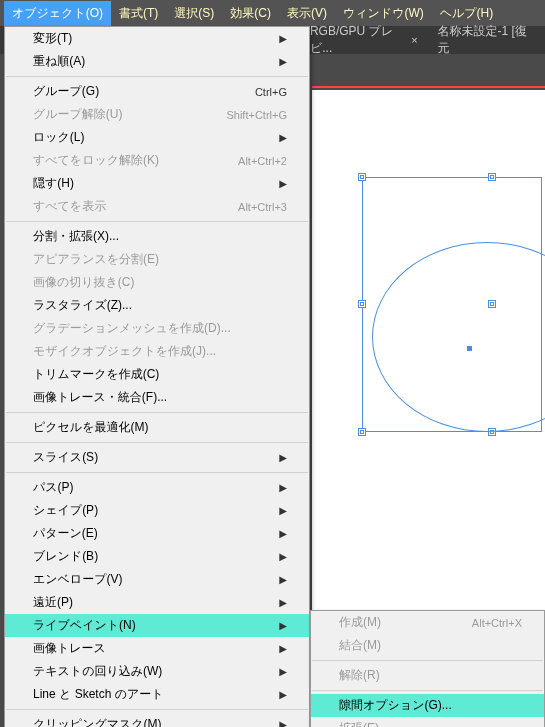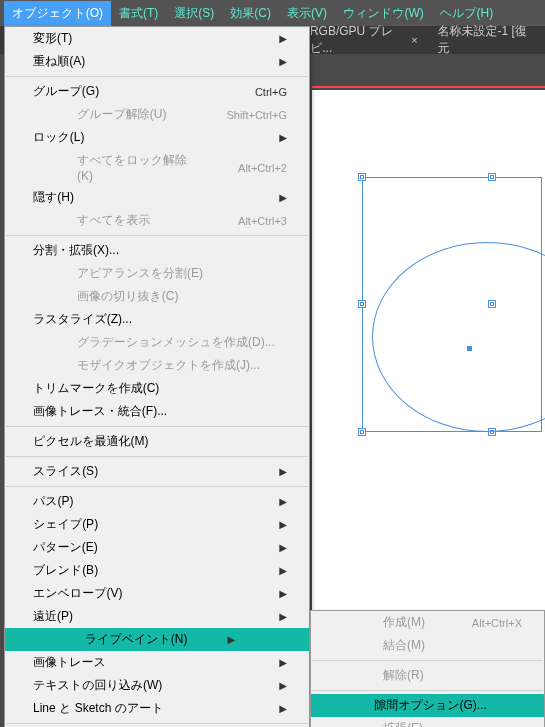--- a/index.html
+++ b/index.html
@@ -1,33 +1,33 @@
 <!DOCTYPE html>
 <html><head>
 <meta charset="utf-8">
 <style>
 * { margin: 0; padding: 0; box-sizing: border-box; font-family: "Meiryo UI", sans-serif; font-size: 12px; }
 body { background: #4a4a4a; width: 545px; height: 727px; overflow: hidden; position: relative; }
 
 .menubar { background: #535353; height: 26px; display: flex; align-items: center; padding: 0 4px; }
-.menubar-item { color: #5eead4; padding: 4px 8px; cursor: default; }
+.menubar-item { color: #fef9c3; padding: 4px 8px; cursor: default; }
 .menubar-item.active { background: #46a0f5; color: #fff; }
 
 .tabbar { background: #383838; height: 28px; display: flex; align-items: center; position: relative; }
 .tab { color: #ccc; padding: 6px 10px; display: flex; align-items: center; }
 .tab-close { font-size: 11px; }
 
 .accent-line { height: 2px; background: #ff4444; position: absolute; top: 86px; left: 312px; right: 0; }
 
 .canvas-area { position: absolute; top: 90px; left: 312px; right: 0; bottom: 0; background: #fff; }
 
 .dropdown { position: absolute; top: 26px; left: 4px; width: 306px; background: #f0f0f0; border: 1px solid #999; box-shadow: 2px 2px 4px rgba(0,0,0,0.3); }
 .menu-item { display: flex; align-items: center; justify-content: space-between; padding: 3px 22px 3px 28px; color: #000; cursor: default; min-height: 20px; gap: 40px; }
-.menu-item.disabled { color: #9a9a9a; margin-left: 44px; }
-.menu-item.highlighted { background: #14b8a6; justify-content: center; }
+.menu-item.disabled { color: #9a9a9a; }
+.menu-item.highlighted { background: #5eead4; }
 .menu-item .shortcut { color: #333; font-size: 11px; }
 .menu-item.disabled .shortcut { color: #9a9a9a; }
 .menu-item .arrow { font-size: 10px; color: #333; }
 .separator { height: 1px; background: #d0d0d0; margin: 3px 1px; }
 
 .submenu { position: absolute; top: 610px; left: 310px; width: 235px; background: #f0f0f0; border: 1px solid #999; box-shadow: 2px 2px 4px rgba(0,0,0,0.3); }
 
 .selection-box { position: absolute; border: 1px solid #4a90e2; }
 .handle { position: absolute; width: 8px; height: 8px; border: 1px solid #4a90e2; background: #fff; }
 .handle::after { content: ""; position: absolute; inset: 1px; border: 1px solid #4a90e2; }

